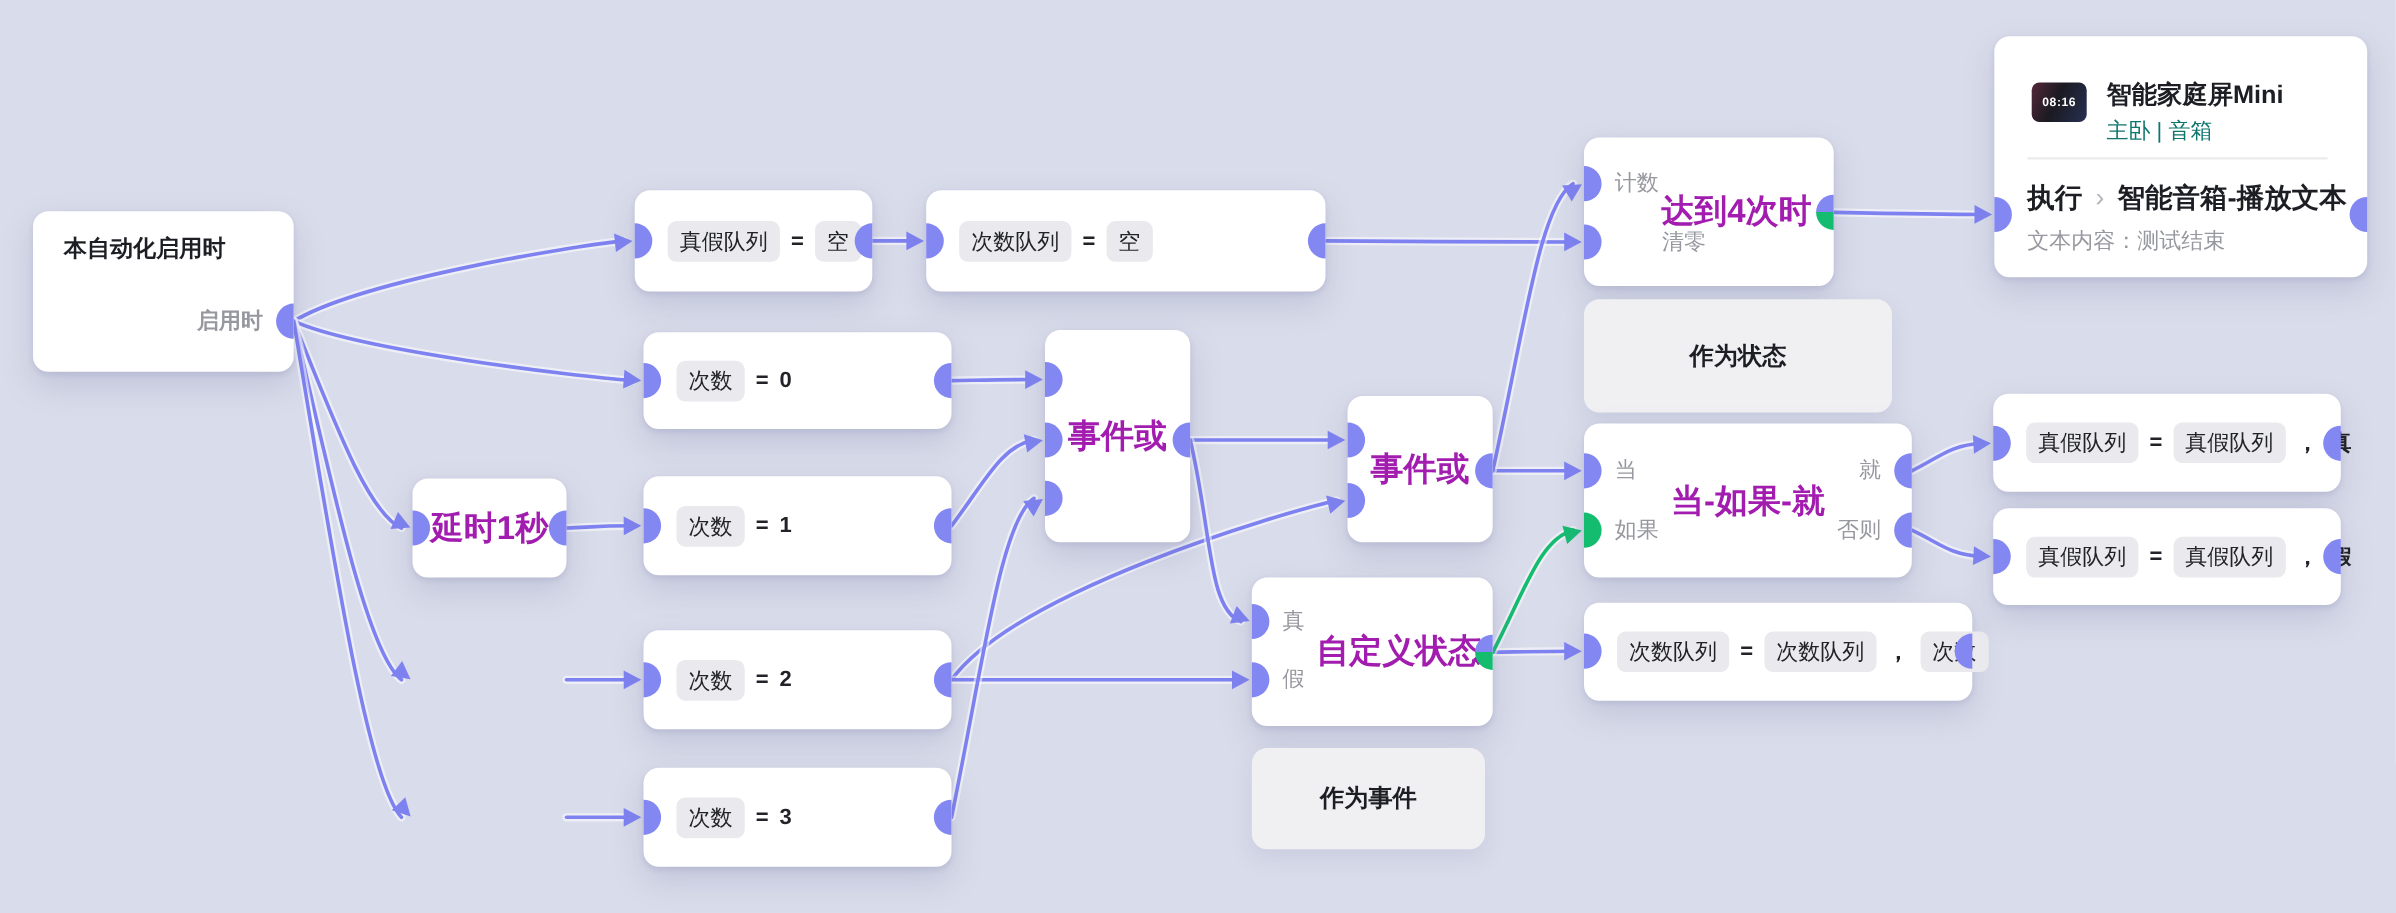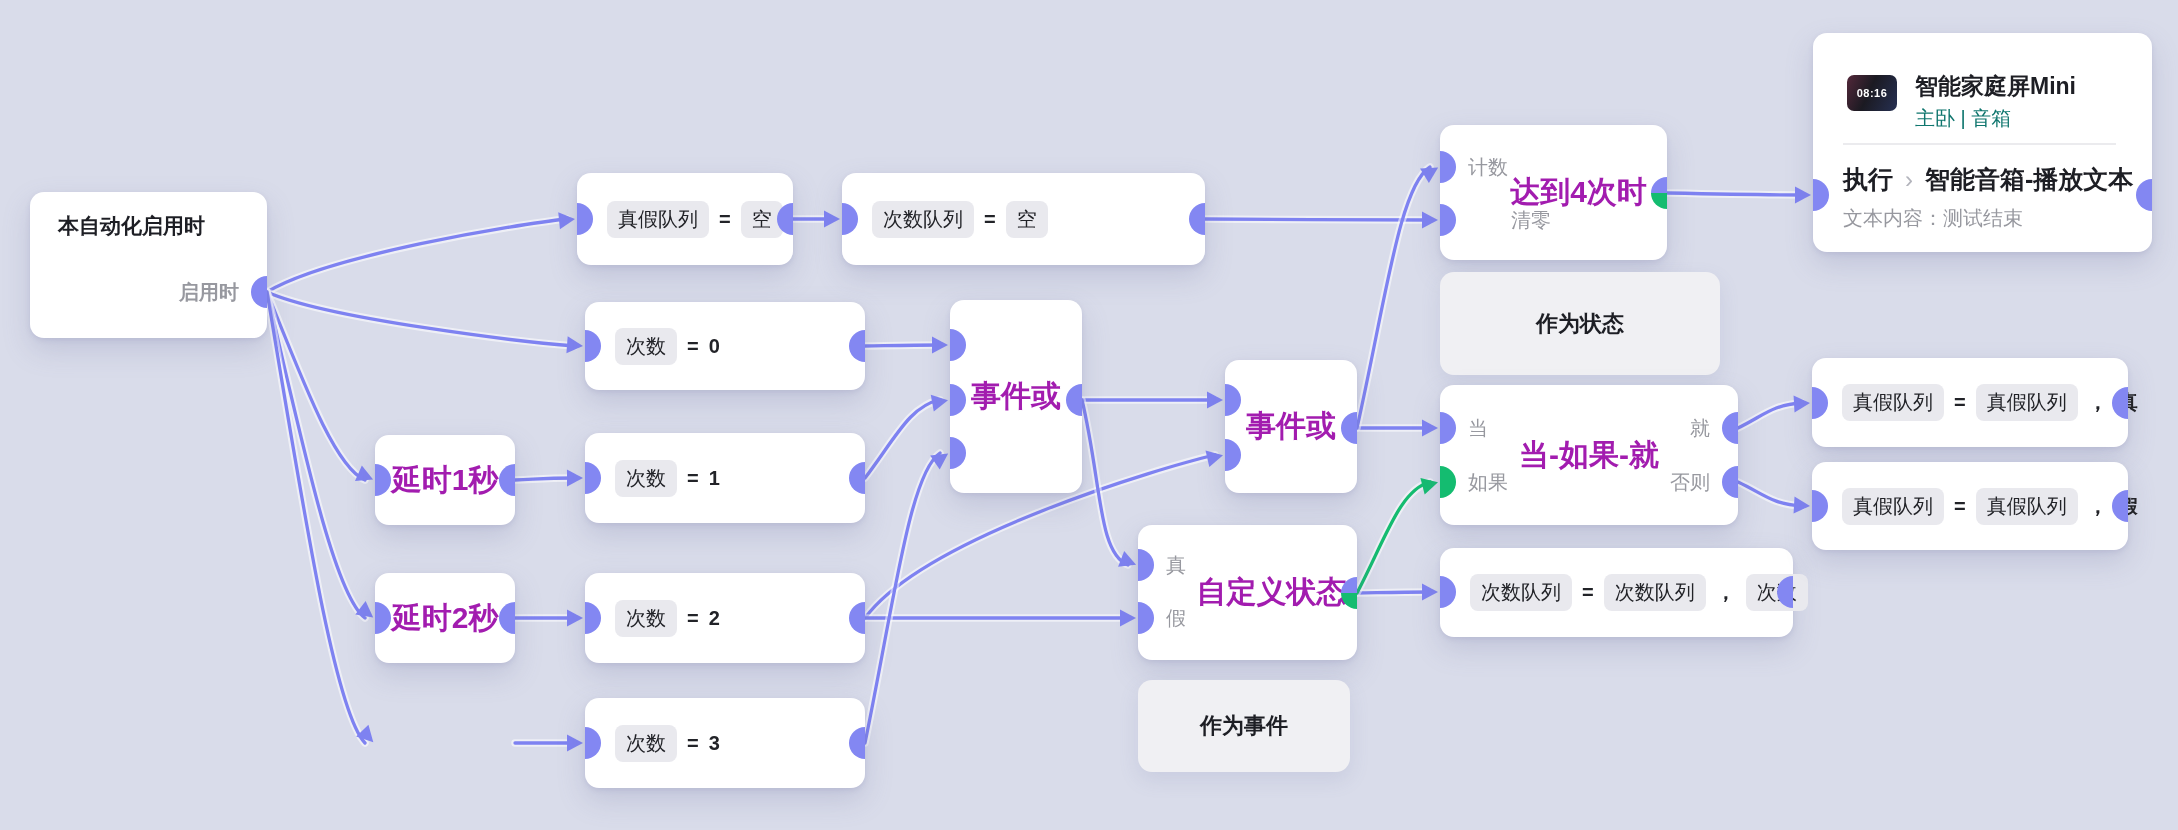--- a/index.html
+++ b/index.html
@@ -155,25 +155,20 @@
     </div>
     <div class="node" style="left: 585px; top: 433px; width: 280px; height: 90px;">
       <div class="tokens">
         <span class="chip">次数</span>
         <span class="tok">=</span>
         <span class="tok">1</span>
       </div>
       <div class="port in" style="top: 29px; background: rgb(131, 135, 242);"></div>
       <div class="port out" style="top: 29px; background: rgb(131, 135, 242);"></div>
     </div>
-    <div class="node" style="left: 375px; top: 573px; width: 140px; height: 90px;">
-      <div class="center-title">延时2秒</div>
-      <div class="port in" style="top: 29px; background: rgb(131, 135, 242);"></div>
-      <div class="port out" style="top: 29px; background: rgb(131, 135, 242);"></div>
-    </div>
     <div class="node" style="left: 585px; top: 573px; width: 280px; height: 90px;">
       <div class="tokens">
         <span class="chip">次数</span>
         <span class="tok">=</span>
         <span class="tok">2</span>
       </div>
       <div class="port in" style="top: 29px; background: rgb(131, 135, 242);"></div>
       <div class="port out" style="top: 29px; background: rgb(131, 135, 242);"></div>
     </div>
     <div class="node" style="left: 585px; top: 698px; width: 280px; height: 90px;">

